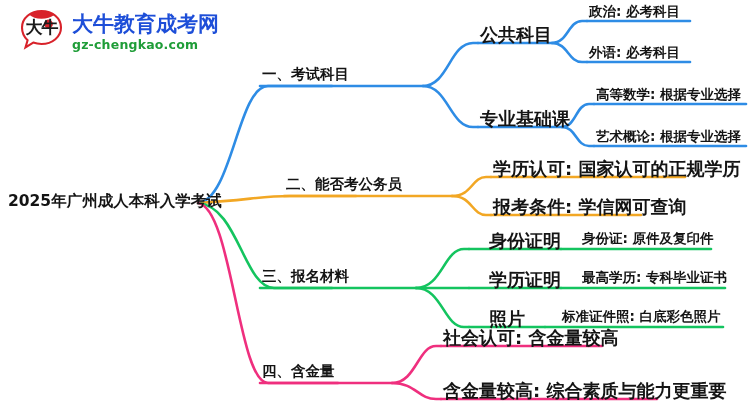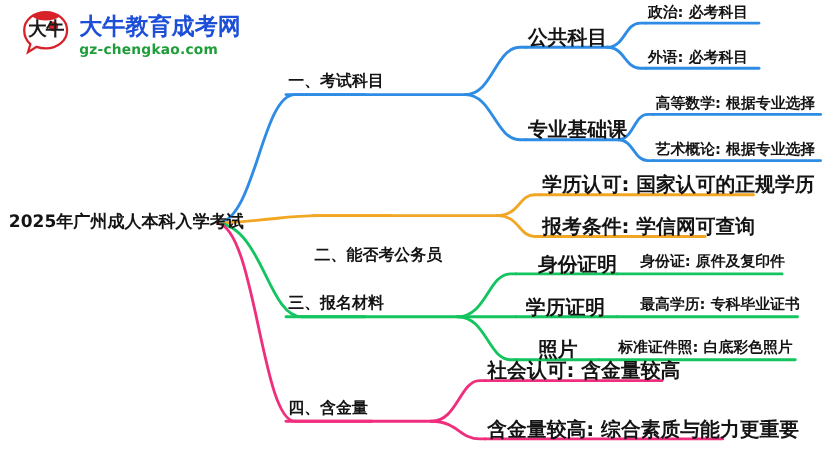--- a/index.html
+++ b/index.html
@@ -168,37 +168,37 @@
     </div>
     <div class="logo-text">
       <div class="logo-title">大牛教育成考网</div>
       <div class="logo-sub">gz-chengkao.com</div>
     </div>
   </div>
 
   <div class="node root" style="left:8px; top:193px;">2025年广州成人本科入学考试</div>
 
   <div class="node lvl1" style="left:262px; top:66px;">一、考试科目</div>
-  <div class="node lvl1" style="left:286px; top:176px;margin-top:48px;">二、能否考公务员</div>
+  <div class="node lvl1" style="left:286px; top:176px;">二、能否考公务员</div>
   <div class="node lvl1" style="left:262px; top:268px;">三、报名材料</div>
   <div class="node lvl1" style="left:262px; top:363px;">四、含金量</div>
 
   <div class="node lvl2" style="left:480px; top:25px;">公共科目</div>
   <div class="node lvl2" style="left:480px; top:109px;">专业基础课</div>
 
   <div class="node lvl3" style="left:589px; top:4px;">政治: 必考科目</div>
   <div class="node lvl3" style="left:589px; top:45px;">外语: 必考科目</div>
   <div class="node lvl3" style="left:596px; top:87px;">高等数学: 根据专业选择</div>
   <div class="node lvl3" style="left:596px; top:129px;">艺术概论: 根据专业选择</div>
 
   <div class="node lvl2" style="left:493px; top:159px;">学历认可: 国家认可的正规学历</div>
   <div class="node lvl2" style="left:493px; top:197px;">报考条件: 学信网可查询</div>
 
   <div class="node lvl2" style="left:489px; top:231px;">身份证明</div>
-  <div class="node lvl2" style="left:478px; top:270px;text-align:right;">学历证明</div>
+  <div class="node lvl2" style="left:489px; top:270px;text-align:right;">学历证明</div>
   <div class="node lvl2" style="left:489px; top:309px;">照片</div>
 
   <div class="node lvl3" style="left:582px; top:231px;">身份证: 原件及复印件</div>
   <div class="node lvl3" style="left:582px; top:270px;">最高学历: 专科毕业证书</div>
   <div class="node lvl3" style="left:562px; top:309px;">标准证件照: 白底彩色照片</div>
 
   <div class="node lvl2" style="left:443px; top:328px;">社会认可: 含金量较高</div>
   <div class="node lvl2" style="left:443px; top:381px;">含金量较高: 综合素质与能力更重要</div>
 
 </div>

